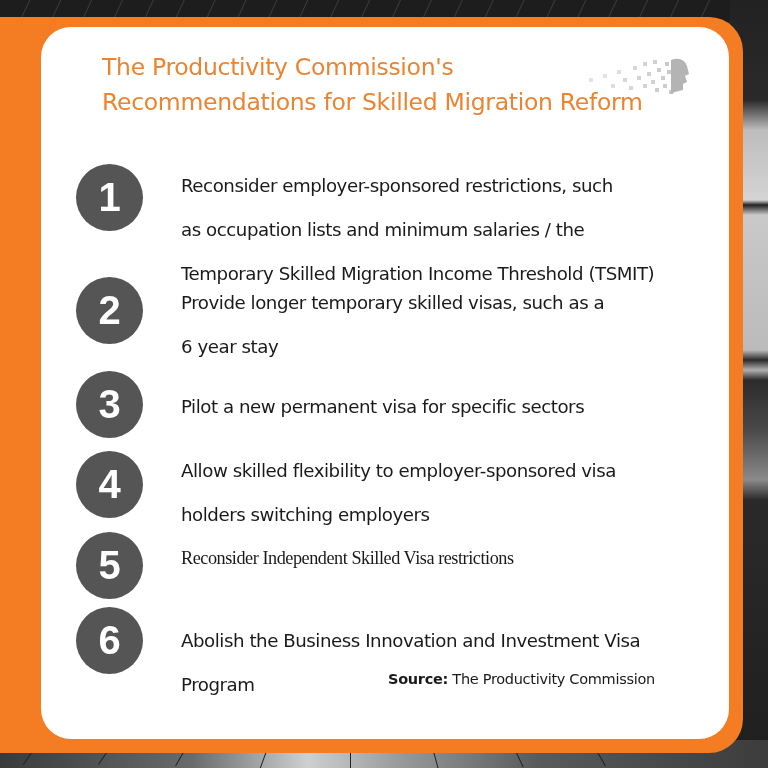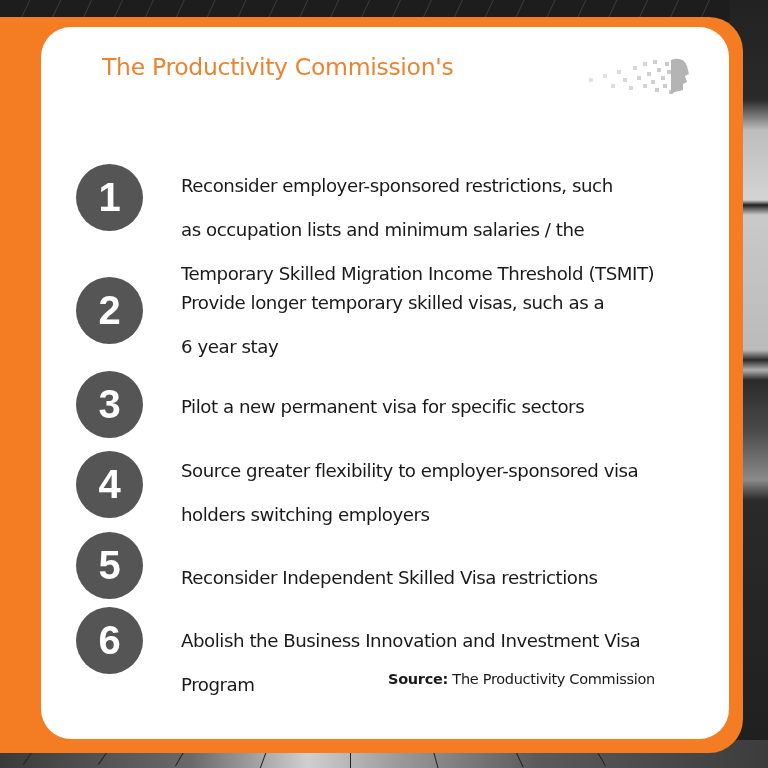--- a/index.html
+++ b/index.html
@@ -95,20 +95,21 @@
 <div class="floor-line" style="left:430px; transform:rotate(-15deg);"></div>
 <div class="floor-line" style="left:510px; transform:rotate(-25deg);"></div>
 <div class="floor-line" style="left:590px; transform:rotate(-30deg);"></div>
 
 <div class="frame"></div>
 
 <div class="card"></div>
 
 <h1 class="title">
   <span>The Productivity Commission's</span><br>
+  <span>Recommendations for Skilled Migration Reform</span>
 </h1>
 
 <svg class="logo" viewBox="0 0 110 44">
   <g fill="#c8c8c8">
     <rect x="4" y="22" width="4" height="4" opacity="0.5"></rect>
     <rect x="18" y="18" width="4" height="4" opacity="0.5"></rect>
     <rect x="26" y="28" width="4" height="4" opacity="0.6"></rect>
     <rect x="32" y="14" width="4" height="4" opacity="0.6"></rect>
     <rect x="38" y="22" width="4" height="4" opacity="0.7"></rect>
     <rect x="44" y="30" width="4" height="4" opacity="0.7"></rect>
@@ -143,27 +144,27 @@
 6 year stay</div>
 </div>
 
 <div class="row" style="top:371px;">
   <div class="badge">3</div>
   <div class="item-text" style="margin-top:14px;">Pilot a new permanent visa for specific sectors</div>
 </div>
 
 <div class="row" style="top:451px;">
   <div class="badge">4</div>
-  <div class="item-text" style="margin-top:-2px;">Source greater flexibility to employer-sponsored visa
+  <div class="item-text" style="margin-top:-2px;">Allow skilled flexibility to employer-sponsored visa
 holders switching employers</div>
 </div>
 
 <div class="row" style="top:532px;">
   <div class="badge">5</div>
-  <div class="item-text" style="margin-top:24px;">Reconsider Independent Skilled Visa restrictions</div>
+  <div class="item-text" style="margin-top:4px;font-family:Liberation Serif, serif;">Reconsider Independent Skilled Visa restrictions</div>
 </div>
 
 <div class="row" style="top:607px;">
   <div class="badge">6</div>
   <div class="item-text" style="margin-top:12px;">Abolish the Business Innovation and Investment Visa
 Program</div>
 </div>
 
 <div class="source">
   <div><b>Source:</b><span> The Productivity Commission</span></div>

